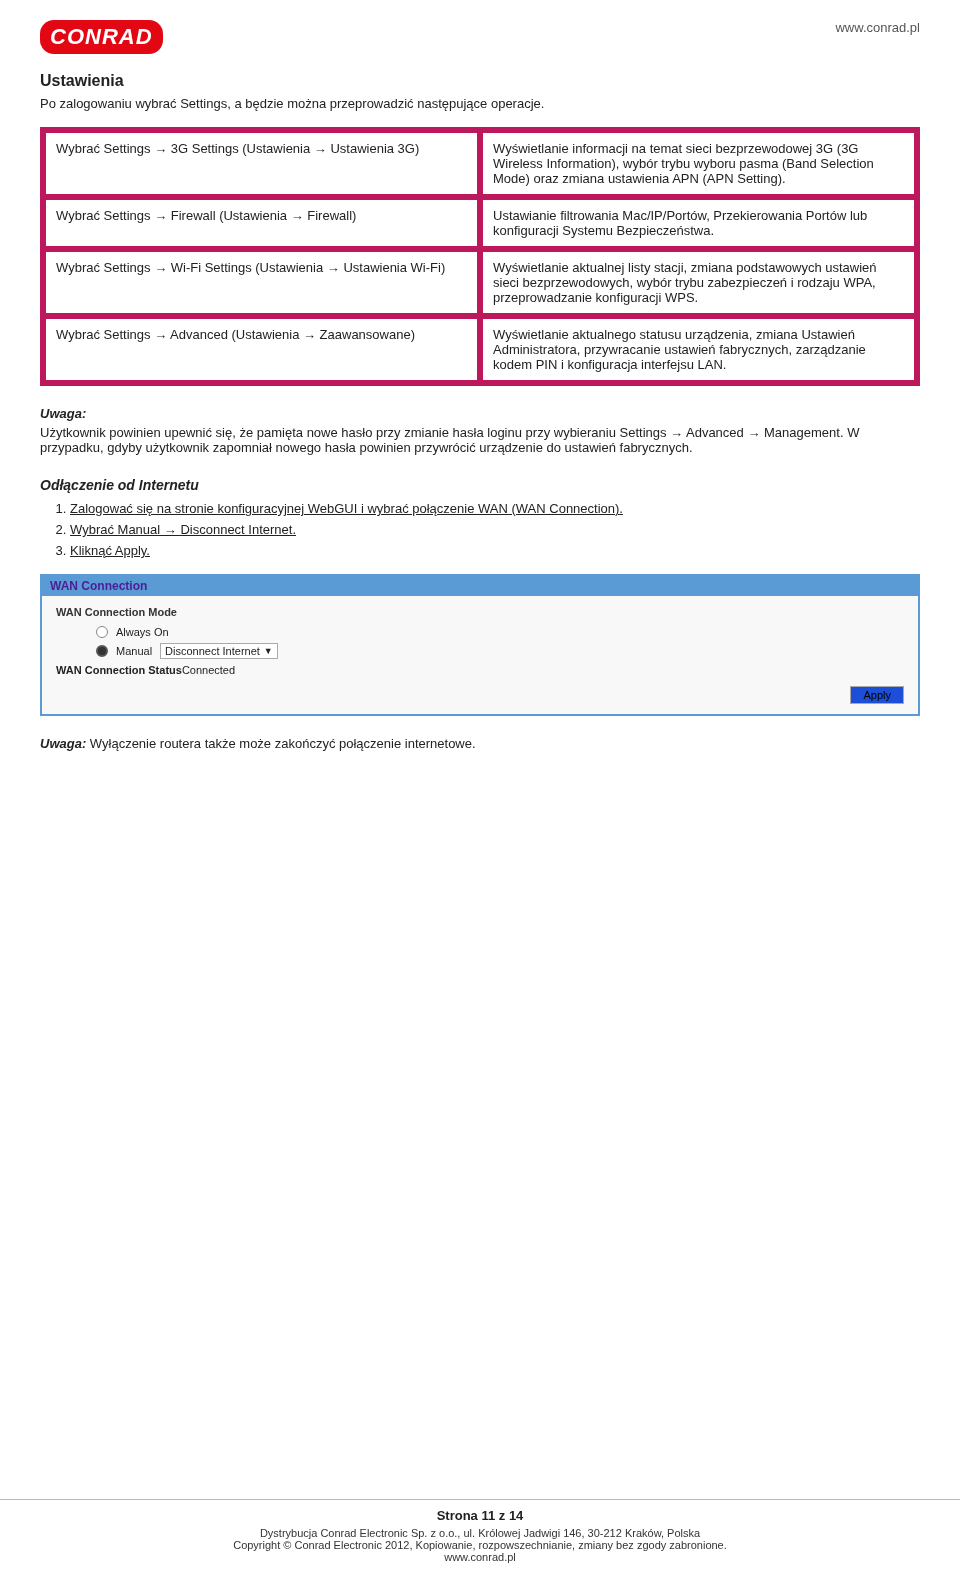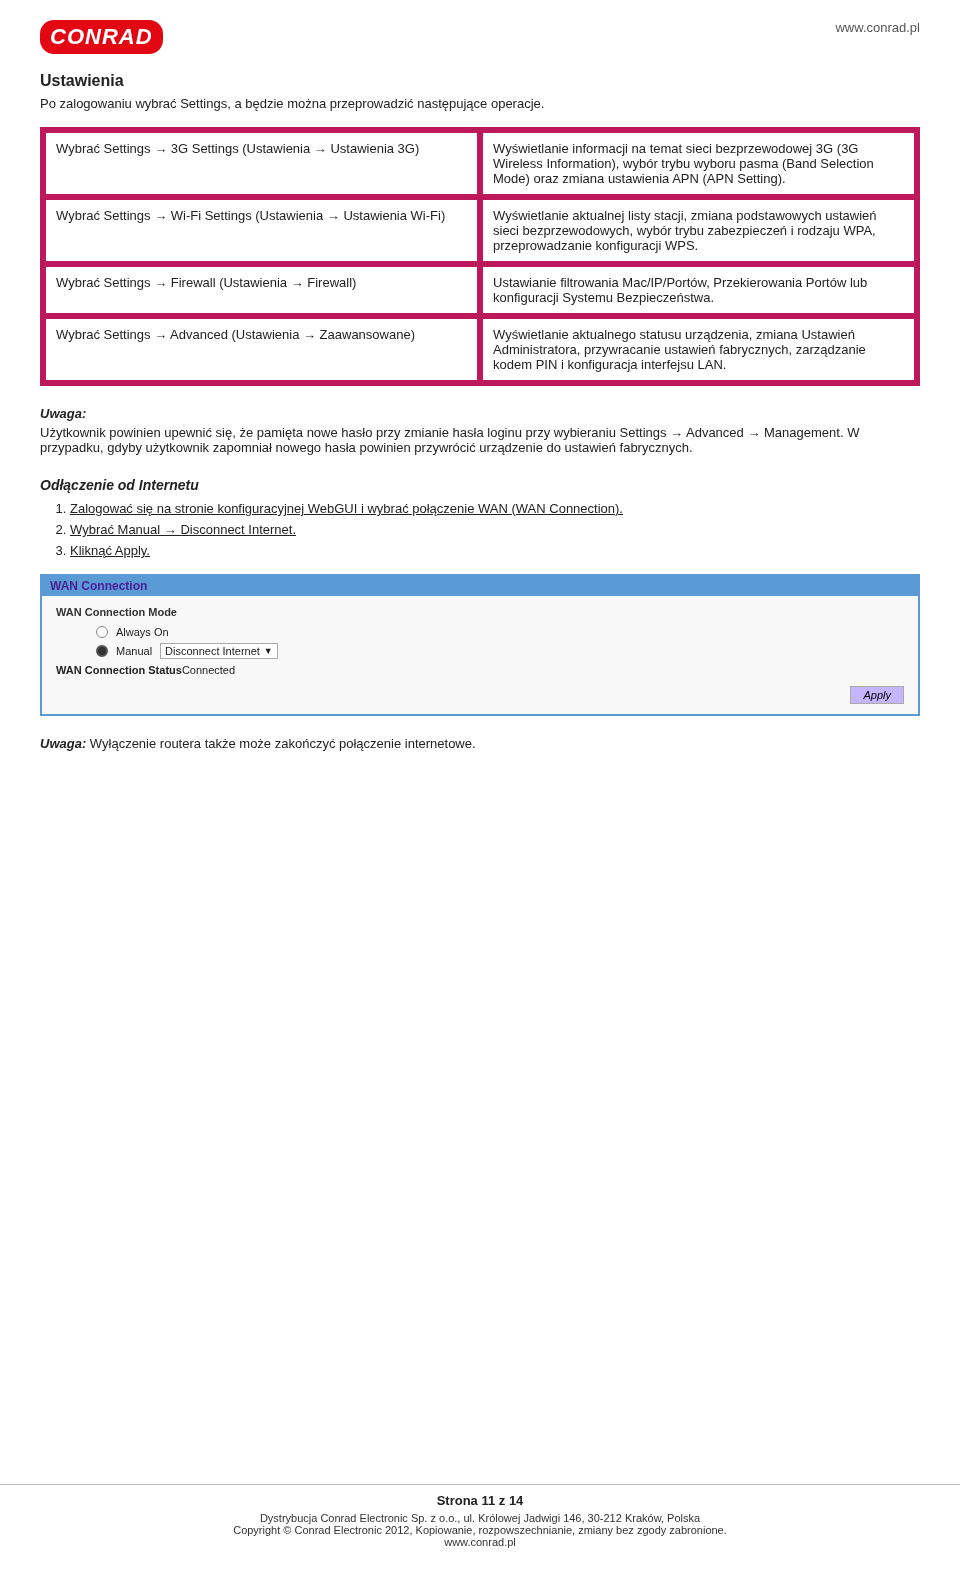--- a/index.html
+++ b/index.html
@@ -159,36 +159,35 @@
       min-width: 120px;
       font-size: 11px;
       font-weight: bold;
     }
     .wan-apply-row {
       display: flex;
       justify-content: flex-end;
       margin-top: 10px;
     }
     .wan-apply-btn {
-      background: #c4b5fd;
+      background: #1d4ed8;
       border: 1px solid #aaa;
       padding: 2px 12px;
       font-size: 11px;
       cursor: pointer;
-      font-style: italic;
     }
     
     .bottom-note {
       font-size: 13px;
       margin-bottom: 30px;
     }
     
     .footer {
       position: absolute;
-      bottom: 15px;
+      bottom: 0;
       left: 0;
       right: 0;
       border-top: 1px solid #bbb;
       padding: 8px 40px;
       text-align: center;
     }
     .footer-page {
       font-size: 13px;
       margin-bottom: 4px;
     }
@@ -222,32 +221,32 @@
       <tr>
         <td class="left-col">
           Wybrać Settings → 3G Settings (Ustawienia → Ustawienia 3G)
         </td>
         <td>
           Wyświetlanie informacji na temat sieci bezprzewodowej 3G (3G Wireless Information), wybór trybu wyboru pasma (Band Selection Mode) oraz zmiana ustawienia APN (APN Setting).
         </td>
       </tr>
       <tr>
         <td class="left-col">
-          Wybrać Settings → Wi-Fi Settings (Ustawienia → Ustawienia Wi-Fi)
+          Wybrać Settings → Firewall (Ustawienia → Firewall)
         </td>
         <td>
-          Wyświetlanie aktualnej listy stacji, zmiana podstawowych ustawień sieci bezprzewodowych, wybór trybu zabezpieczeń i rodzaju WPA, przeprowadzanie konfiguracji WPS.
+          Ustawianie filtrowania Mac/IP/Portów, Przekierowania Portów lub konfiguracji Systemu Bezpieczeństwa.
         </td>
       </tr>
       <tr>
         <td class="left-col">
-          Wybrać Settings → Firewall (Ustawienia → Firewall)
+          Wybrać Settings → Wi-Fi Settings (Ustawienia → Ustawienia Wi-Fi)
         </td>
         <td>
-          Ustawianie filtrowania Mac/IP/Portów, Przekierowania Portów lub konfiguracji Systemu Bezpieczeństwa.
+          Wyświetlanie aktualnej listy stacji, zmiana podstawowych ustawień sieci bezprzewodowych, wybór trybu zabezpieczeń i rodzaju WPA, przeprowadzanie konfiguracji WPS.
         </td>
       </tr>
       <tr>
         <td class="left-col">
           Wybrać Settings → Advanced (Ustawienia → Zaawansowane)
         </td>
         <td>
           Wyświetlanie aktualnego statusu urządzenia, zmiana Ustawień Administratora, przywracanie ustawień fabrycznych, zarządzanie kodem PIN i konfiguracja interfejsu LAN.
         </td>
       </tr>

